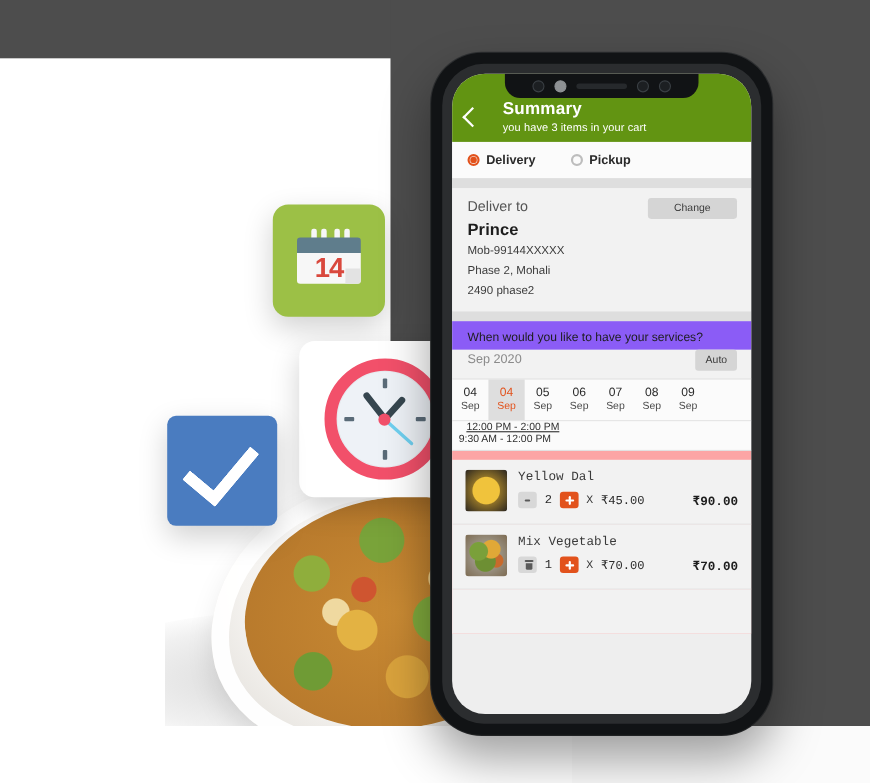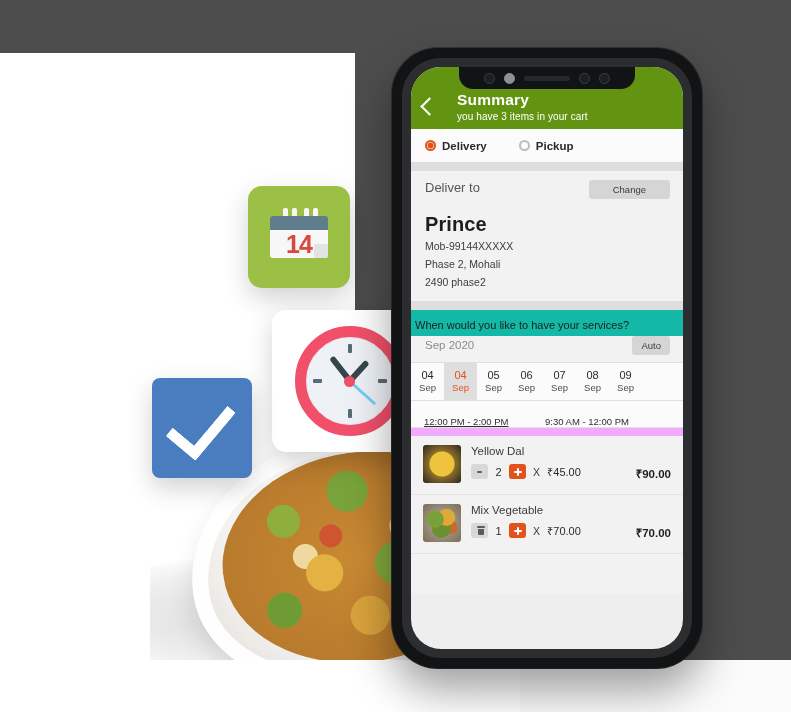--- a/index.html
+++ b/index.html
@@ -198,51 +198,51 @@
   .mode-opt.second{margin-left:22px;font-weight:bold;}
 
   .gap{height:9px;background:#dedede;}
 
   .section{background:#f2f2f2;padding:9px 14px 11px 14px;position:relative;}
   .deliver-label{font-size:13px;color:#555;}
   .btn-change{
     position:absolute;right:13px;top:9px;background:#d5d5d5;color:#3a3a3a;
     font-size:9.5px;padding:4px 24px;border-radius:3px;border:none;
   }
-  .name{font-size:20px;font-weight:bold;color:#1d1d1d;margin-top:18px;letter-spacing:0.1px;}
+  .name{font-size:15px;font-weight:bold;color:#1d1d1d;margin-top:6px;letter-spacing:0.1px;}
   .addr{font-size:10.5px;color:#3c3c3c;margin-top:3px;line-height:1.42;}
 
   .svc-q{
-    background:#14b8a6;font-size:11px;color:#1d1d1d;padding:9px 14px 5px 4px;
+    background:#8b5cf6;font-size:11px;color:#1d1d1d;padding:9px 14px 5px 14px;
   }
   .month-row{
     background:#f2f2f2;padding:0 13px 7px 14px;display:flex;align-items:center;justify-content:space-between;
   }
   .month{font-size:11.5px;color:#8a8a8a;}
   .btn-auto{background:#d5d5d5;color:#3a3a3a;font-size:9.5px;padding:4px 9px;border-radius:3px;border:none;}
 
   .date-strip{
     display:flex;background:#fbfbfb;border-top:1px solid #e0e0e0;border-bottom:1px solid #e0e0e0;
   }
   .date-cell{
     flex:0 0 33px;text-align:center;padding:5px 0 6px 0;
   }
   .date-cell .d{font-size:11px;color:#2a2a2a;line-height:1.3;}
   .date-cell .m{font-size:9.5px;color:#4a4a4a;line-height:1.3;}
   .date-cell.sel{background:#dedede;}
   .date-cell.sel .d,.date-cell.sel .m{color:#e2521c;}
 
   .slot-row{
-    background:#fbfbfb;display:flex;align-items:flex-end;height:26px;border-bottom:1px solid #e2e2e2;
+    background:#fbfbfb;display:flex;align-items:flex-start;height:26px;border-bottom:1px solid #e2e2e2;flex-direction:column;
   }
   .slot{font-size:9.5px;color:#2f2f2f;}
   .slot.one{width:128px;padding-left:13px;box-sizing:border-box;text-decoration:underline;}
   .slot.two{padding-left:6px;}
 
-  .cart{background:#f0abfc;padding-top:8px;}
+  .cart{background:#fca5a5;padding-top:8px;font-family:Liberation Mono, monospace;}
   .item{
     background:#f2f2f2;display:flex;padding:9px 12px 11px 12px;align-items:flex-start;gap:10px;
     border-bottom:1px solid #e4e4e4;
   }
   .thumb{width:38px;height:38px;border-radius:3px;flex:0 0 38px;}
   .thumb.dal{
     background:
       radial-gradient(circle at 50% 50%, #f0c33c 0 12px, transparent 13px),
       radial-gradient(circle at 35% 38%, #d6452a 0 4px, transparent 5px),
       radial-gradient(circle at 64% 58%, #d6452a 0 4px, transparent 5px),

